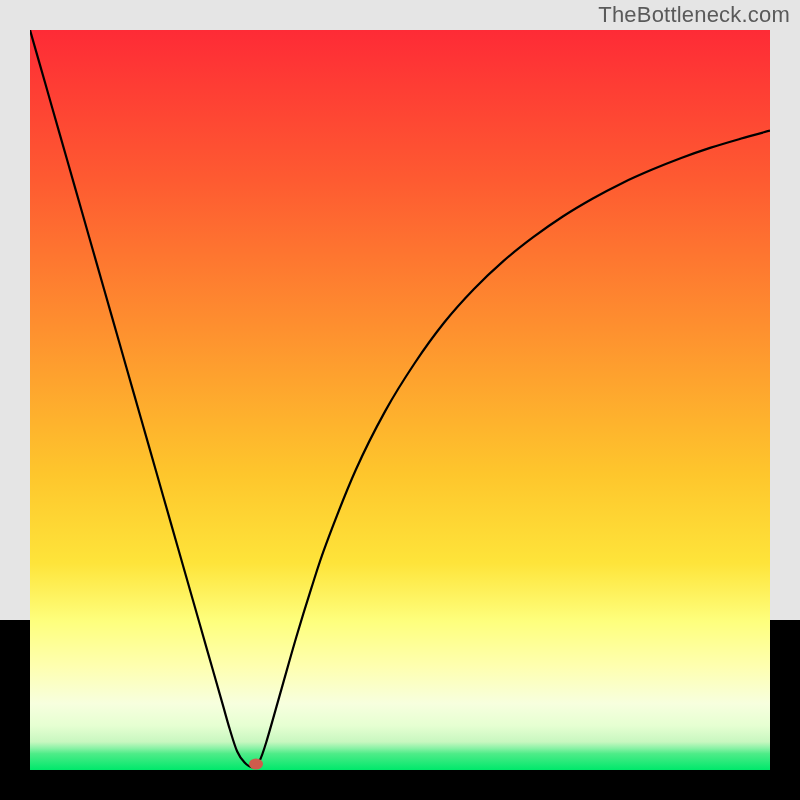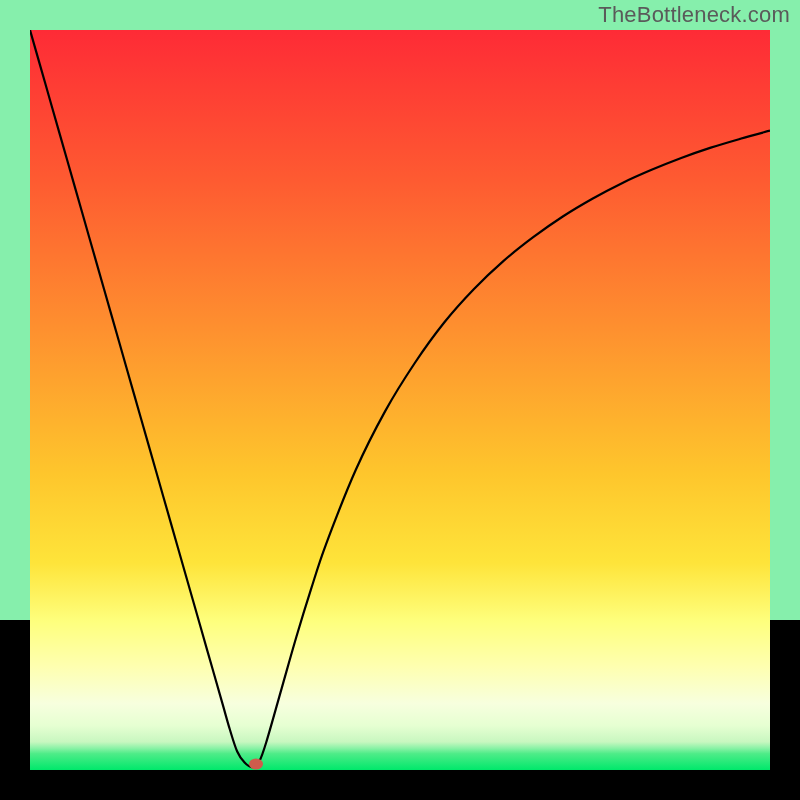--- a/index.html
+++ b/index.html
@@ -8,21 +8,21 @@
     width: 800px;
     height: 800px;
     background: #000;
     font-family: Arial, Helvetica, sans-serif;
     overflow: hidden;
   }
   .frame {
     position: relative;
     width: 800px;
     height: 620px;
-    background: #86efac;
+    background: #e5e5e5;
   }
   .watermark {
     position: absolute;
     top: 2px;
     right: 10px;
     color: #5a5a5a;
     font-size: 22px;
     font-weight: 500;
     letter-spacing: 0.2px;
     z-index: 5;

